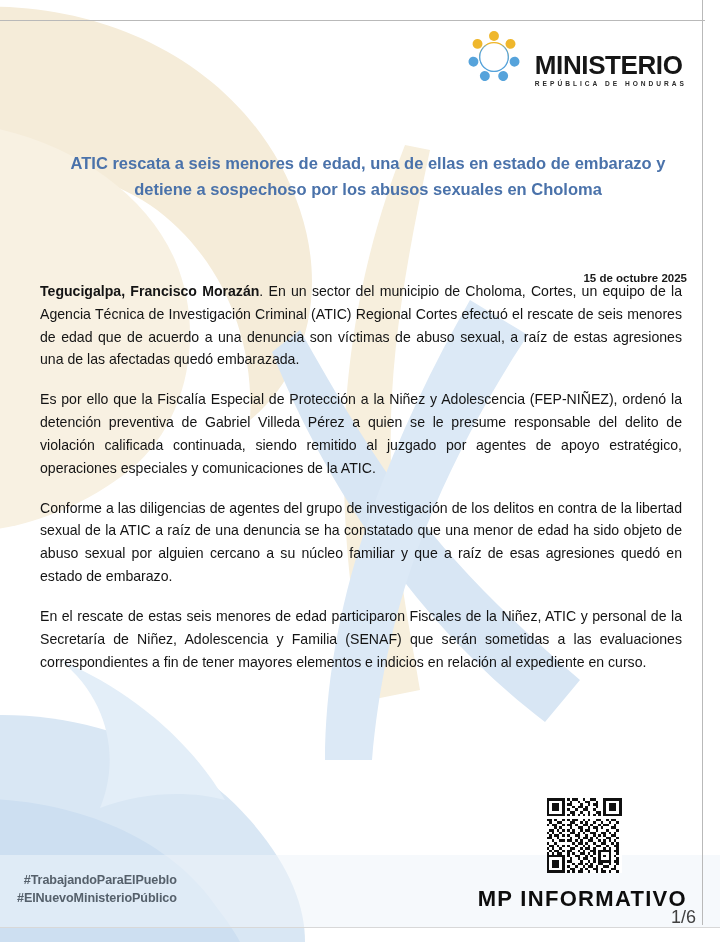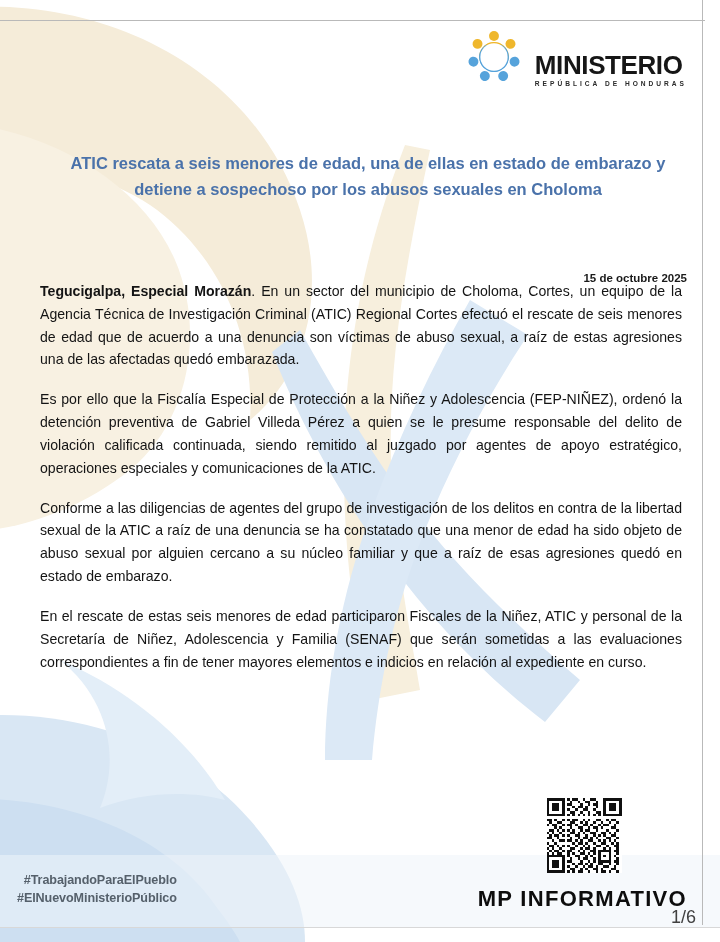--- a/index.html
+++ b/index.html
@@ -273,21 +273,21 @@
       <span class="logo-sub">REPÚBLICA DE HONDURAS</span>
     </div>
   </div>
 
   <h1 class="headline">ATIC rescata a seis menores de edad, una de ellas en estado de embarazo y detiene a sospechoso por los abusos sexuales en Choloma</h1>
 
   <div class="dateline">15 de octubre 2025</div>
 
   <div class="article">
     <p class="para">
-      <span class="lead">Tegucigalpa, Especial Morazán</span><span>. En un sector del municipio de Choloma, Cortes, un equipo de la Agencia Técnica de Investigación Criminal (ATIC) Regional Cortes efectuó el rescate de seis menores de edad que de acuerdo a una denuncia son víctimas de abuso sexual, a raíz de estas agresiones una de las afectadas quedó embarazada.</span>
+      <span class="lead">Tegucigalpa, Francisco Morazán</span><span>. En un sector del municipio de Choloma, Cortes, un equipo de la Agencia Técnica de Investigación Criminal (ATIC) Regional Cortes efectuó el rescate de seis menores de edad que de acuerdo a una denuncia son víctimas de abuso sexual, a raíz de estas agresiones una de las afectadas quedó embarazada.</span>
     </p>
     <p class="para">Es por ello que la Fiscalía Especial de Protección a la Niñez y Adolescencia (FEP-NIÑEZ), ordenó la detención preventiva de Gabriel Villeda Pérez a quien se le presume responsable del delito de violación calificada continuada, siendo remitido al juzgado por agentes de apoyo estratégico, operaciones especiales y comunicaciones de la ATIC.</p>
     <p class="para">Conforme a las diligencias de agentes del grupo de investigación de los delitos en contra de la libertad sexual de la ATIC a raíz de una denuncia se ha constatado que una menor de edad ha sido objeto de abuso sexual por alguien cercano a su núcleo familiar  y que a raíz de esas agresiones quedó en estado de embarazo.</p>
     <p class="para">En el rescate de estas seis menores de edad participaron Fiscales de la Niñez, ATIC y personal de la Secretaría de Niñez, Adolescencia y Familia (SENAF) que serán sometidas a las evaluaciones correspondientes a fin de tener mayores elementos e indicios en relación al expediente en curso.</p>
   </div>
 
   <div class="hashtags">
     <div class="hashtag">#TrabajandoParaElPueblo</div>
     <div class="hashtag">#ElNuevoMinisterioPúblico</div>
   </div>

